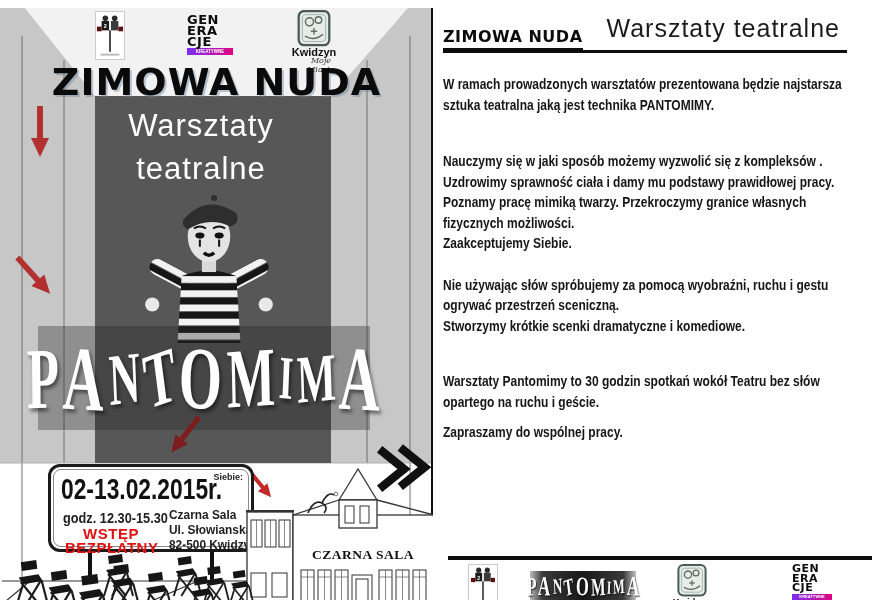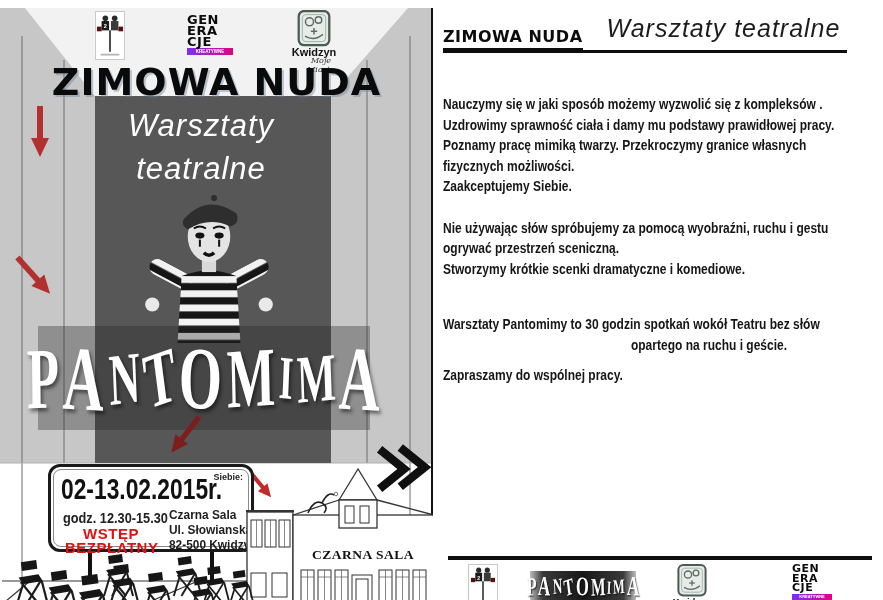--- a/index.html
+++ b/index.html
@@ -10,21 +10,21 @@
   
   .poster{position:absolute;left:0;top:0;width:433px;height:600px;overflow:hidden;}
   .backdrop{position:absolute;left:0;top:0;width:433px;height:600px;}
 
   .poster-title{position:absolute;left:0;top:52px;width:433px;text-align:center;
     font-family:"DejaVu Sans",sans-serif;font-weight:900;font-size:38px;letter-spacing:1px;
     color:#0a0a0a;text-shadow:2px 2px 0 rgba(110,135,160,.45);}
 
   .dark-panel{position:absolute;left:95px;top:88px;width:236px;height:367px;background:#575757;}
   .panel-subtitle{position:absolute;left:95px;top:96px;width:212px;text-align:center;
-    color:#fdfdfd;font-size:31px;font-weight:400;letter-spacing:1px;line-height:43px;font-style:italic;}
+    color:#fdfdfd;font-size:31px;font-weight:400;letter-spacing:1px;line-height:43px;}
 
   .mime{position:absolute;left:133px;top:183px;width:152px;height:152px;}
 
   .banner{position:absolute;left:38px;top:318px;width:332px;height:104px;
     background:rgba(40,40,40,.35);display:flex;align-items:center;justify-content:center;
     font-size:50px;}
   .bl{display:inline-block;font-family:"Liberation Serif",serif;font-weight:bold;color:#fff;
     margin:0 2px;text-shadow:2px 2px 3px rgba(0,0,0,.5);}
   .bl:nth-child(1){font-size:1.05em;transform:scaleY(1.65) rotate(-1deg);}
   .bl:nth-child(2){font-size:1.14em;transform:scaleY(1.6) rotate(2deg);}
@@ -97,27 +97,27 @@
     display:flex;align-items:center;justify-content:center;font-size:15px;}
   .pantomima-box .bl{margin:0 1px;text-shadow:1px 1px 1px rgba(0,0,0,.6);}
 
   
   .info{position:absolute;left:433px;top:0;width:450px;height:600px;background:#fff;}
   .info-header{position:absolute;left:10px;top:6px;width:404px;display:flex;align-items:flex-end;
     border-bottom:3px solid #0d0d0d;padding-bottom:0;}
   .info-title{font-family:"DejaVu Sans",sans-serif;font-weight:900;font-size:16px;color:#0c0c0c;
     letter-spacing:.5px;border-bottom:2px solid #0d0d0d;padding-bottom:2px;}
   .info-subtitle{font-size:25px;font-weight:400;letter-spacing:1px;color:#1c1c1c;
-    margin:0 0 7px 24px;font-style:italic;}
+    margin:0 0 7px 24px;}
   .info-body{position:absolute;left:10px;top:50px;width:430px;color:#161616;}
   .tblock{margin:0;}
   .tline{white-space:nowrap;transform:scaleX(.8);transform-origin:0 50%;
     font-weight:bold;font-size:15px;line-height:20.5px;}
   .b0{margin-top:16px;} .b1{margin-top:21px;} .b2{margin-top:36px;}
-  .b3{margin-top:35px;text-align:right;} .b4{margin-top:17px;} .b5{margin-top:13px;} .b6{margin-top:10px;}
+  .b3{margin-top:35px;} .b4{margin-top:17px;} .b5{margin-top:13px;} .b6{margin-top:10px;}
   .bottom-rule{position:absolute;left:448px;top:548px;width:424px;height:4px;background:#0d0d0d;}
 </style>
 </head>
 <body>
 
 <div id="app">
 
   <div class="poster">
 
     <svg class="backdrop" viewBox="0 0 433 600">
@@ -339,20 +339,24 @@
       <use href="#chair" transform="translate(186,28) scale(0.95)"></use>
     </svg>
   </div>
 
   <div class="info">
     <div class="info-header">
       <span class="info-title">ZIMOWA NUDA</span>
       <span class="info-subtitle">Warsztaty teatralne</span>
     </div>
     <div class="info-body">
+      <div class="tblock b0">
+          <div class="tline">W ramach prowadzonych warsztatów prezentowana będzie najstarsza</div>
+          <div class="tline">sztuka teatralna jaką jest technika PANTOMIMY.</div>
+        </div>
       <div class="tblock b2">
           <div class="tline">Nauczymy się w jaki sposób możemy wyzwolić się z kompleksów .</div>
           <div class="tline">Uzdrowimy sprawność ciała i damy mu podstawy prawidłowej pracy.</div>
           <div class="tline">Poznamy pracę mimiką twarzy. Przekroczymy granice własnych</div>
           <div class="tline">fizycznych możliwości.</div>
           <div class="tline">Zaakceptujemy Siebie.</div>
         </div>
       <div class="tblock b1">
           <div class="tline">Nie używając słów spróbujemy za pomocą wyobraźni, ruchu i gestu</div>
           <div class="tline">ogrywać przestrzeń sceniczną.</div>

